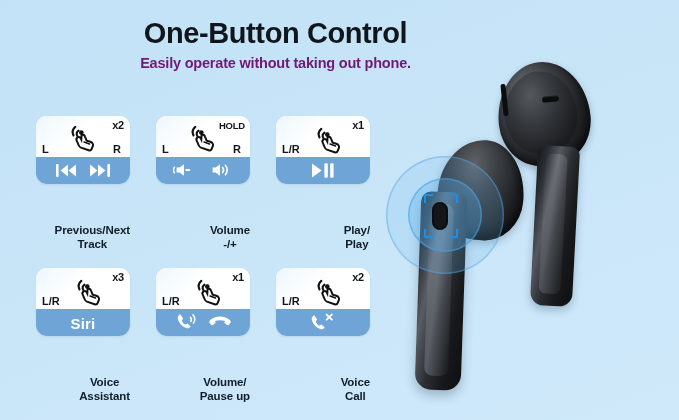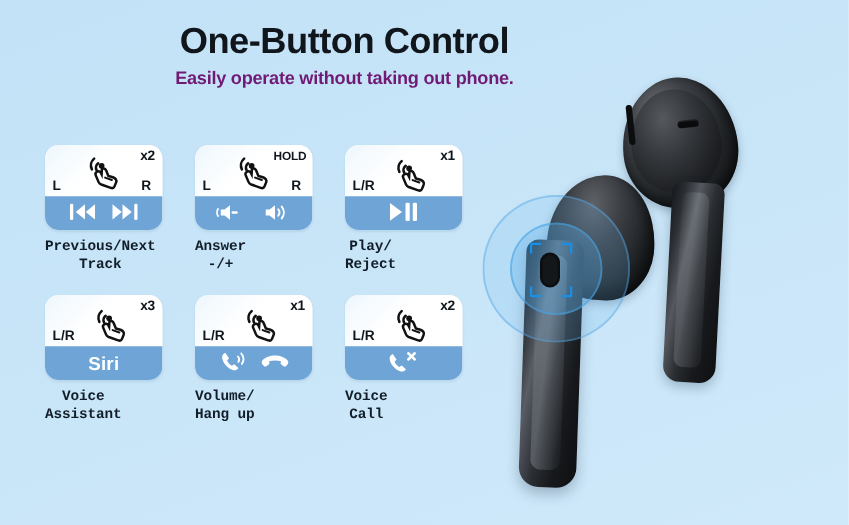--- a/index.html
+++ b/index.html
@@ -23,21 +23,21 @@
 
   
   .grid {
     position:absolute; left:36px; top:116px;
     width:360px;
     display:grid;
     grid-template-columns:repeat(3,94px);
     grid-template-rows:repeat(2,auto);
     column-gap:26px; row-gap:16px;
   }
-  .feature { width:94px; display:flex; flex-direction:column; align-items:flex-start; }
+  .feature { width:94px; display:flex; flex-direction:column; align-items:flex-end;gap:32px; }
 
   .card {
     width:94px; height:68px; border-radius:11px; overflow:hidden;
     position:relative; background:#ffffff;
     box-shadow:0 1px 2px rgba(40,80,120,0.10);
   }
   .card-top {
     position:relative; height:41px;
     background:linear-gradient(135deg,#eef7fd 0%, #ffffff 45%, #ffffff 100%);
   }
@@ -62,21 +62,21 @@
   }
   .tap-icon { position:absolute; left:50%; top:4px; transform:translateX(-50%); }
   .tap-icon.shifted { left:56%; top:6px; }
 
   .siri-text {
     color:#ffffff; font-size:15px; font-weight:bold; letter-spacing:0.2px;
   }
   .caption {
     margin-top:7px; text-align:center;
     font-size:11.5px; font-weight:bold; color:#111d28;
-    line-height:1.25; letter-spacing:-0.1px;font-family:Liberation Mono, monospace;
+    line-height:1.25; letter-spacing:-0.1px;
   }
 
   
   .product { position:absolute; left:386px; top:0; width:293px; height:420px; }
 
   .bud { position:absolute; }
 
   
   .bud-right { left:112px; top:62px; width:110px; height:250px; }
   .bud-right .head {
@@ -242,21 +242,21 @@
             <path d="M11 3.2 6.6 6.6H3.6v4.8h3L11 14.8z" fill="#fff"></path>
             <g fill="none" stroke="#fff" stroke-width="1.6" stroke-linecap="round">
               <path d="M13.6 6.4a4.3 4.3 0 0 1 0 5.2"></path>
               <path d="M16.4 4.3a7.6 7.6 0 0 1 0 9.4"></path>
             </g>
           </svg>
         </span>
       </div>
     </div>
     <div class="caption">
-      <div>Answer</div>
+      <div>Volume</div>
       <div>-/+</div>
     </div>
   </div>
 
   <div class="feature">
     <div class="card">
       <div class="card-top">
         <span class="badge">x1</span>
         <span class="tap-icon shifted">
           <svg width="34" height="34" viewBox="0 0 34 34">
@@ -277,21 +277,21 @@
           <svg width="28" height="19" viewBox="0 0 28 19" fill="#fff">
             <path d="M3 2.4 12.6 9.5 3 16.6z"></path>
             <rect x="15.4" y="2.2" width="3.4" height="14.6" rx="1"></rect>
             <rect x="21.2" y="2.2" width="3.4" height="14.6" rx="1"></rect>
           </svg>
         </span>
       </div>
     </div>
     <div class="caption">
       <div>Play/</div>
-      <div>Reject</div>
+      <div>Play</div>
     </div>
   </div>
 
   <div class="feature">
     <div class="card">
       <div class="card-top">
         <span class="badge">x3</span>
         <span class="tap-icon shifted">
           <svg width="34" height="34" viewBox="0 0 34 34">
             <g fill="none" stroke="#111" stroke-width="2.1" stroke-linecap="round">
@@ -346,21 +346,21 @@
         </span>
         <span>
           <svg width="22" height="15" viewBox="0 0 22 15">
             <path d="M11 2.4c-4 0-7.8 1.5-9.8 3.6-1 1-1.2 2.3-0.5 3.1l1.4 1.6c0.6 0.7 1.6 0.7 2.3 0.1l1.8-1.5c0.3-0.3 0.4-0.7 0.3-1.1l-0.3-1.2c2.9-0.9 6.7-0.9 9.6 0l-0.3 1.2c-0.1 0.4 0 0.8 0.3 1.1l1.8 1.5c0.7 0.6 1.7 0.6 2.3-0.1l1.4-1.6c0.7-0.8 0.5-2.1-0.5-3.1C18.8 3.9 15 2.4 11 2.4z" fill="#fff"></path>
           </svg>
         </span>
       </div>
     </div>
     <div class="caption">
       <div>Volume/</div>
-      <div>Hang up</div>
+      <div>Pause up</div>
     </div>
   </div>
 
   <div class="feature">
     <div class="card">
       <div class="card-top">
         <span class="badge">x2</span>
         <span class="tap-icon shifted">
           <svg width="34" height="34" viewBox="0 0 34 34">
             <g fill="none" stroke="#111" stroke-width="2.1" stroke-linecap="round">

